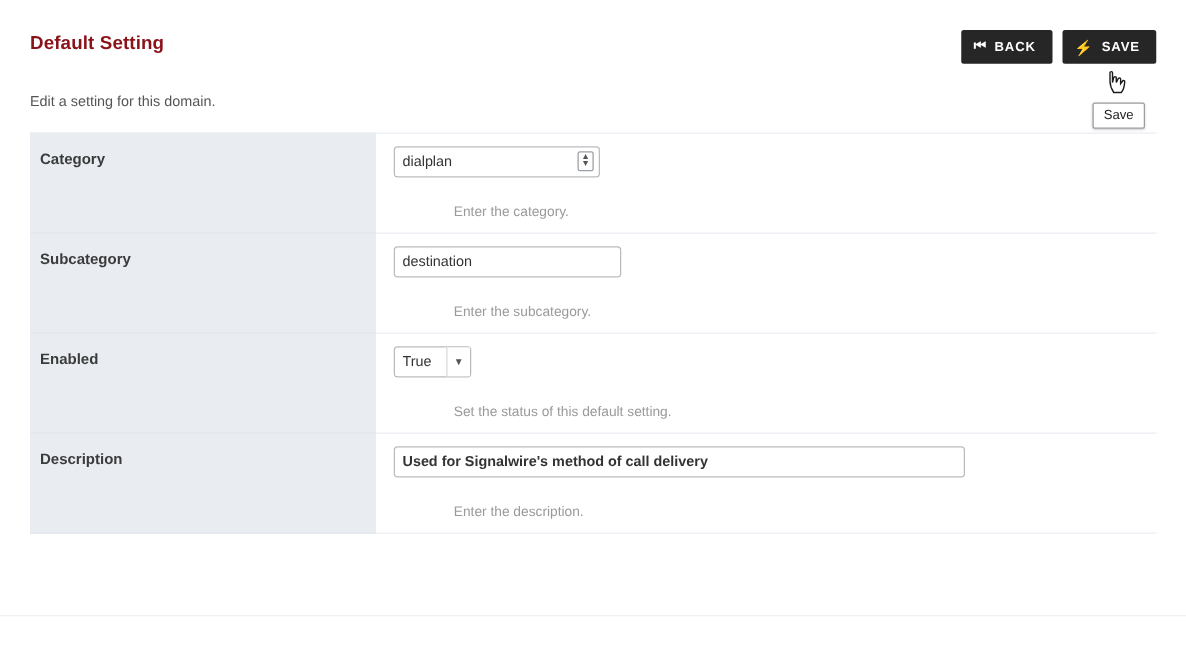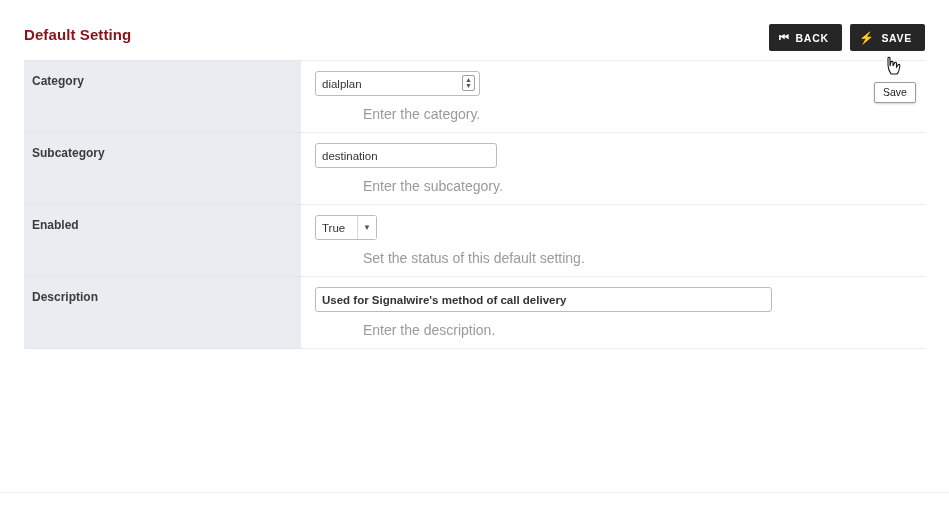--- a/index.html
+++ b/index.html
@@ -81,23 +81,23 @@
     font-weight: bold;
     color: #3b3b3b;
   }
   td.field-cell {
     border-top: 1px solid #e9edf2;
     border-bottom: 1px solid #e9edf2;
     padding: 10px 8px 10px 14px;
     background: #fff;
   }
   .hint {
-    font-size: 14px;
+    font-size: 11px;
     color: #9a9a9a;
-    margin-top: 10px;
+    margin-top: 22px;
     padding-left: 48px;
   }
   input.txt {
     height: 25px;
     border: 1px solid #b9bcbf;
     border-radius: 3px;
     padding: 2px 6px;
     font-size: 11.5px;
     color: #333;
     font-family: "Liberation Sans", sans-serif;
@@ -186,20 +186,21 @@
           <span class="glyph">⏮</span>
           <span>BACK</span>
         </button>
         <button class="btn save">
           <span class="glyph">⚡</span>
           <span>SAVE</span>
         </button>
       </div>
     </div>
 
+    <div class="subtitle">Edit a setting for this domain.</div>
 
     <table class="form">
       <tbody>
         <tr>
           <td class="label-cell">Category</td>
           <td class="field-cell">
             <span class="select-wrap">
               <select class="sel cat">
                 <option>dialplan</option>
               </select>

